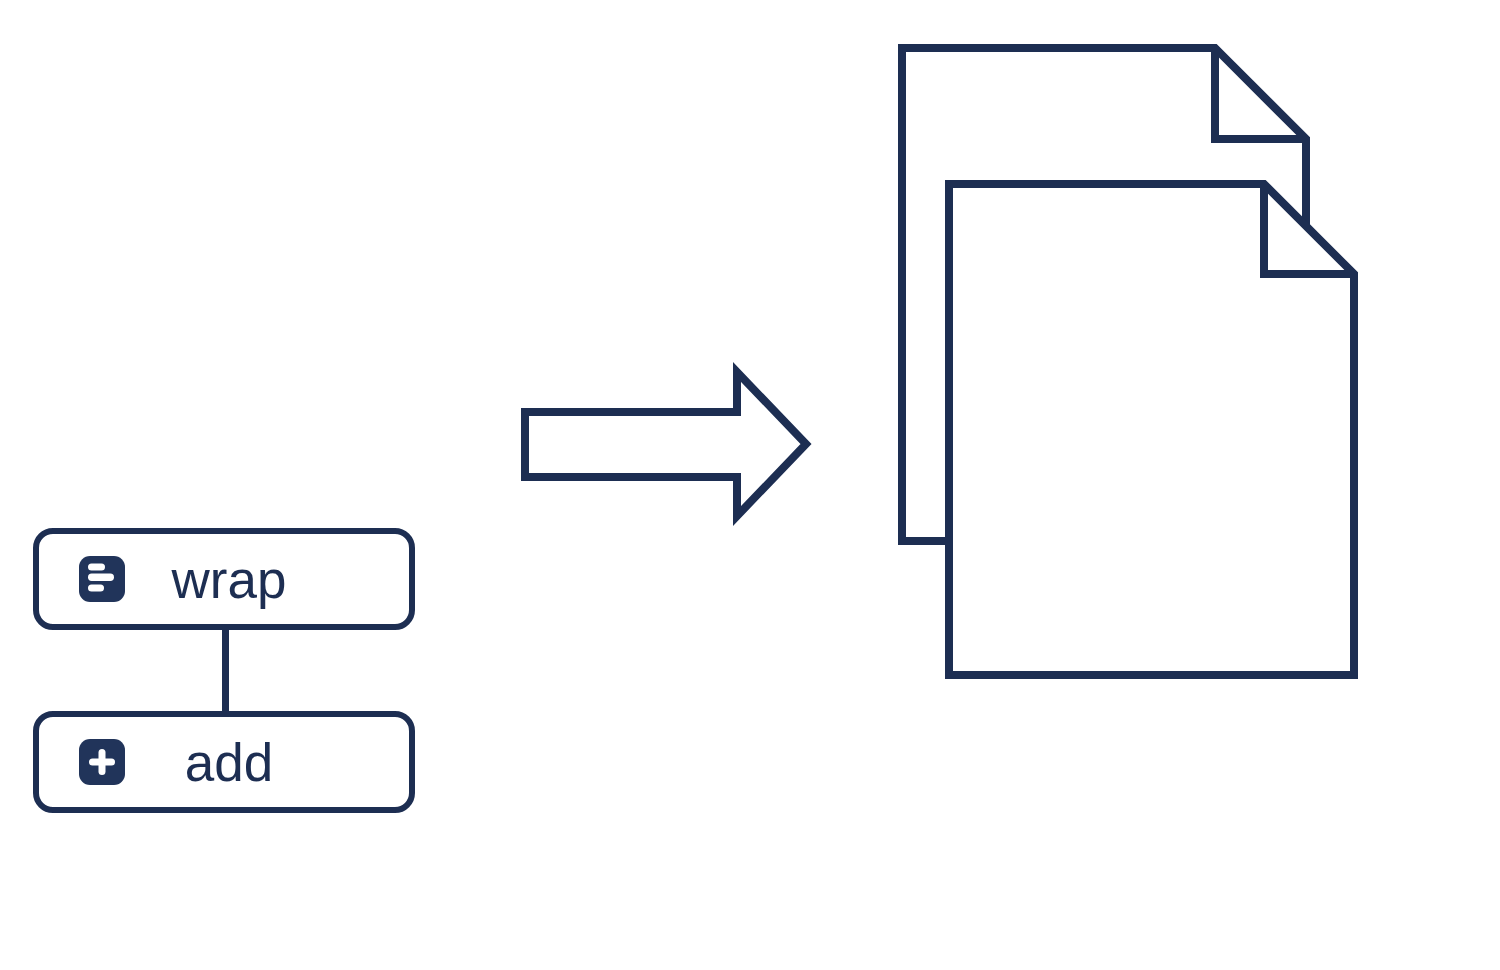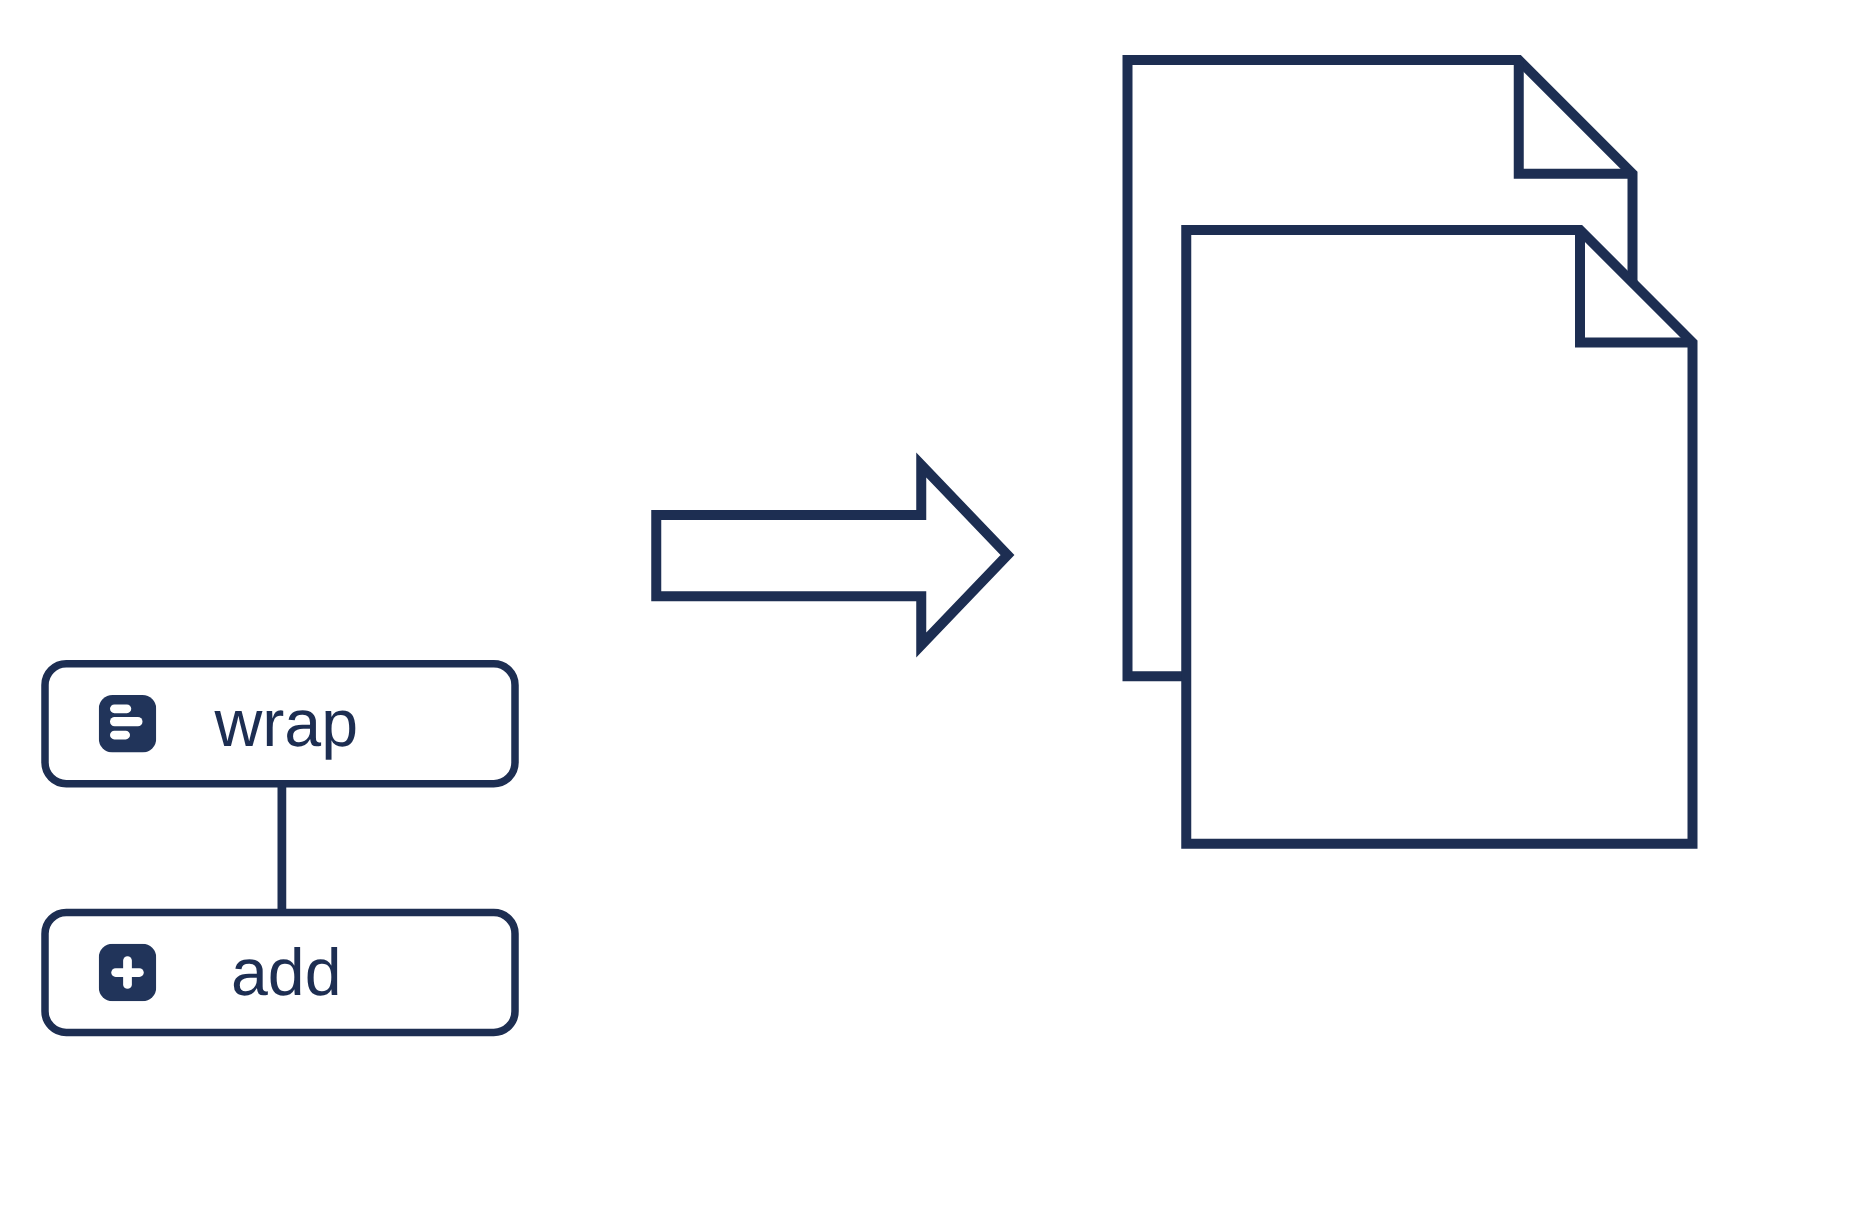--- a/index.html
+++ b/index.html
@@ -39,21 +39,21 @@
     left: 33px;
     width: 382px; height: 102px;
     background: var(--paper);
     border: 6px solid var(--ink);
     border-radius: 20px;
     display: flex;
     align-items: center;
     justify-content: center;
   }
   .node--wrap { top: 499px; margin-top: 29px; }
-  .node--add  { top: 727px; }
+  .node--add  { top: 711px; }
   .node .nodeicon {
     position: absolute;
     left: 40px; top: 50%;
     transform: translateY(-50%);
     width: 46px; height: 46px;
   }
   .node .nodelabel {
     font-size: 53px;
     line-height: 1;
     color: var(--ink);

